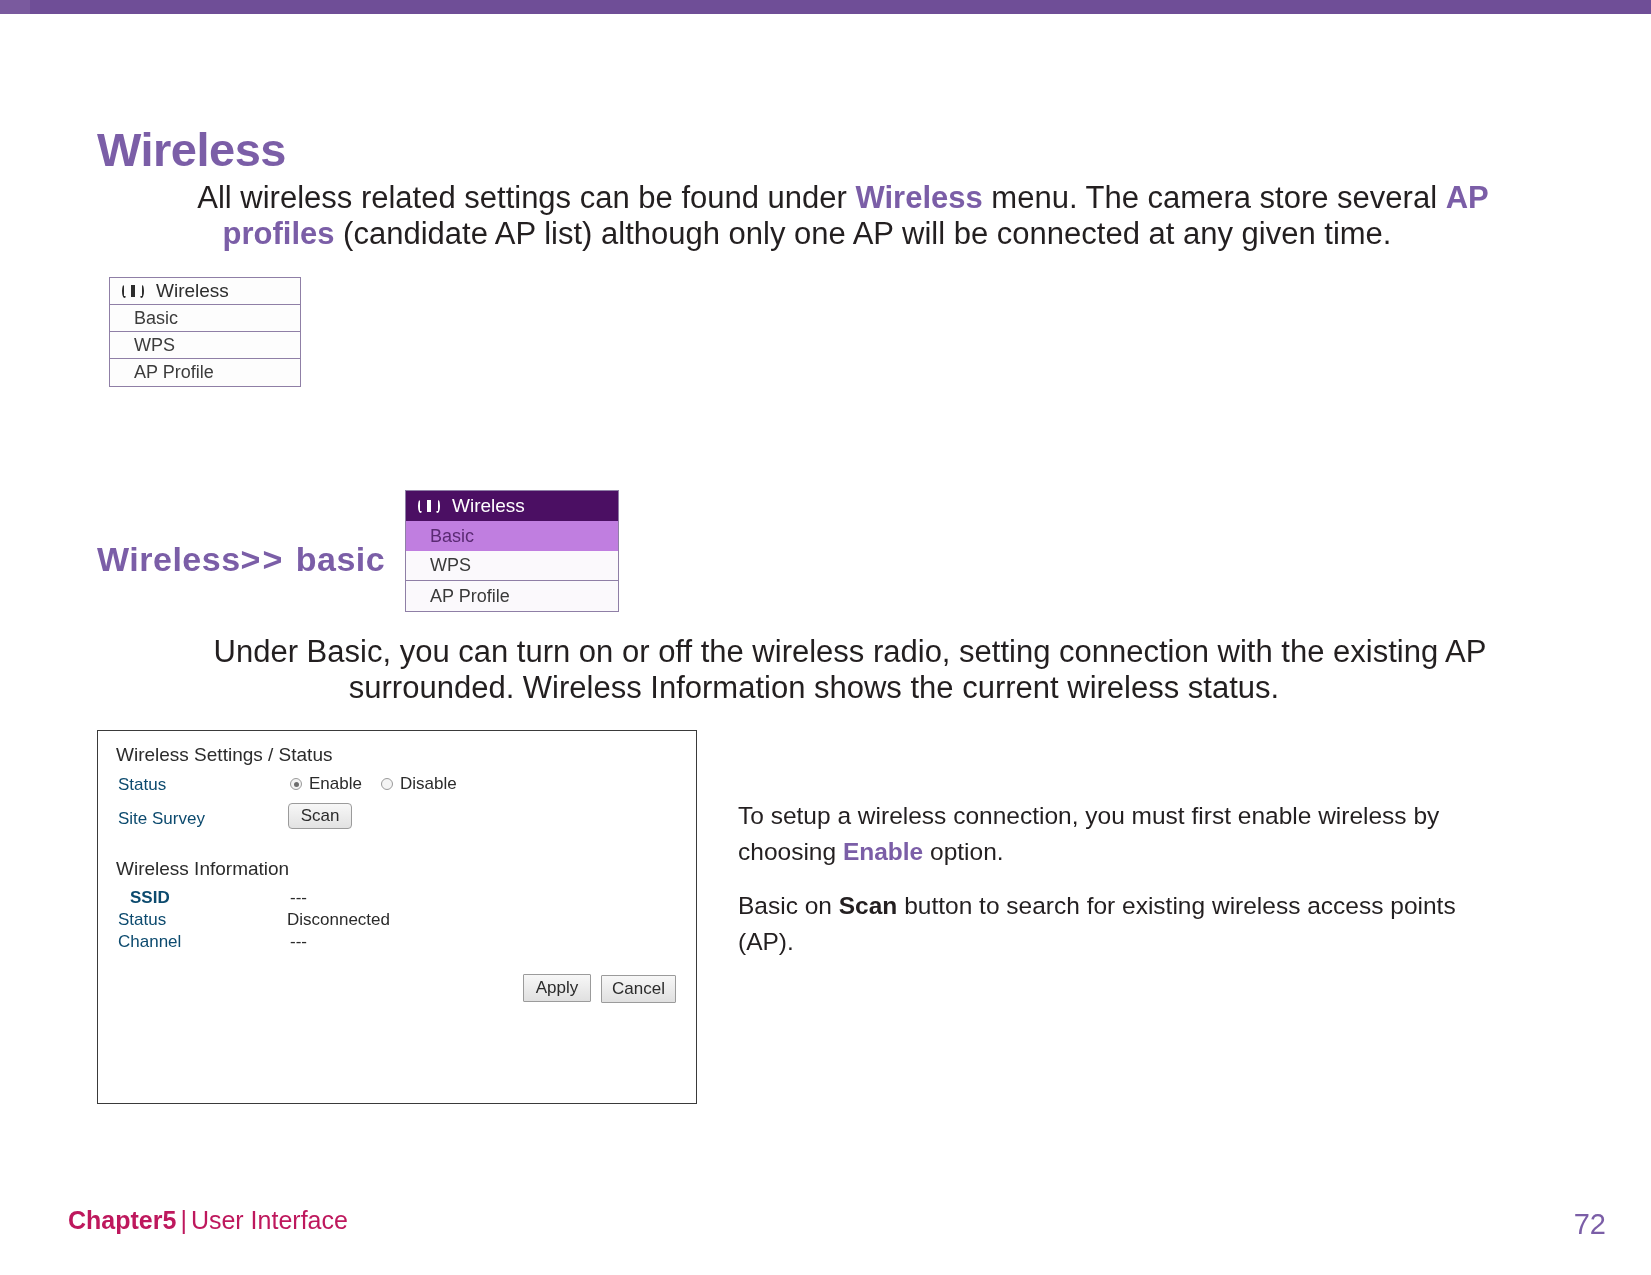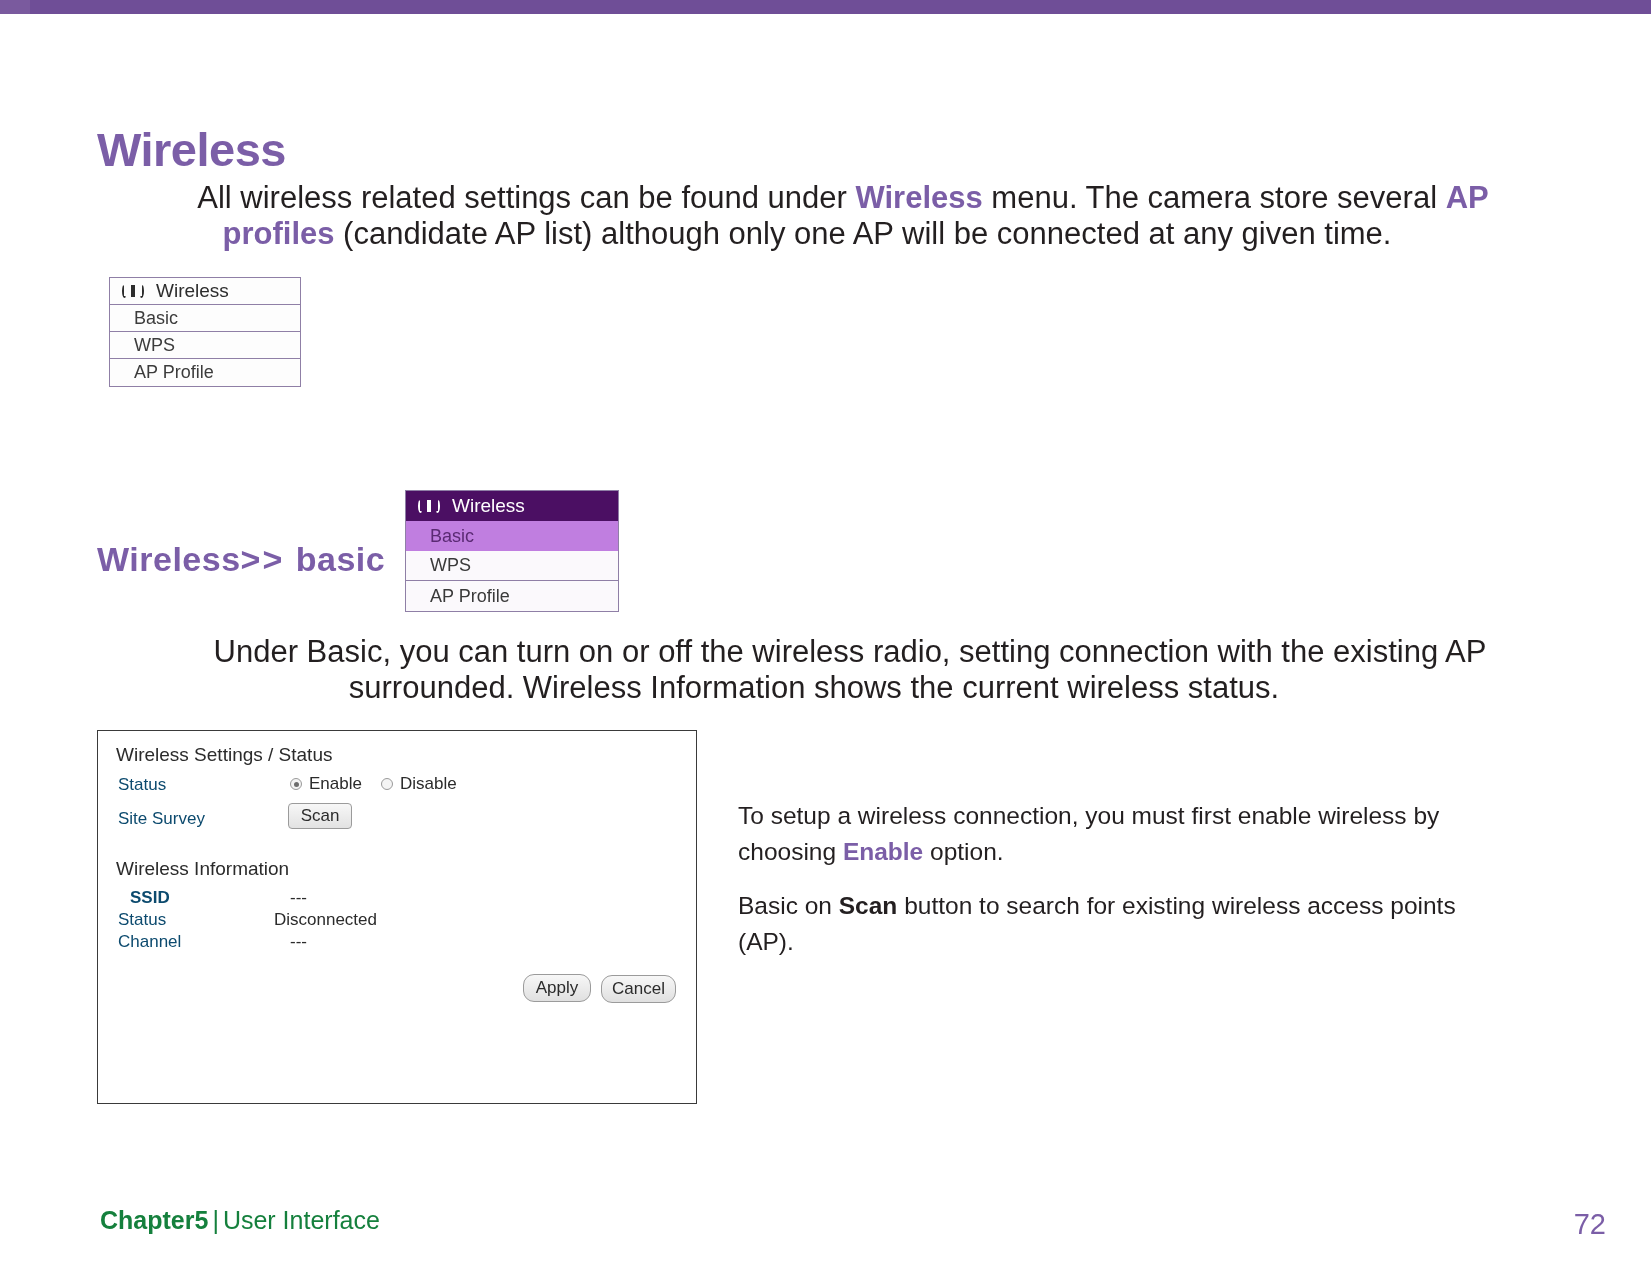--- a/index.html
+++ b/index.html
@@ -217,29 +217,29 @@
     color: #2b2b2b;
     display: flex; align-items: center; justify-content: center;
     font-family: "Liberation Sans", sans-serif;
     padding: 0;
   }
 
   #info-title { position: absolute; left: 18px; top: 127px; font-size: 19px; color: #2b2b2b; }
   #lbl-ssid    { left: 32px; top: 157px; font-weight: bold; }
   #val-ssid    { left: 192px; top: 157px; }
   #lbl-wstatus { left: 20px; top: 179px; }
-  #val-wstatus { left: 176px; top: 179px; text-align: center; }
+  #val-wstatus { left: 189px; top: 179px; text-align: center; }
   #lbl-channel { left: 20px; top: 201px; }
   #val-channel { left: 192px; top: 201px; }
 
   .panel-btn {
     position: absolute;
     height: 28px;
     border: 1px solid #9b9b9b;
-    border-radius: 11px;
+    border-radius: 1px;
     background: linear-gradient(#f7f7f7, #e0e0e0);
     font-size: 17px;
     color: #2b2b2b;
     display: flex; align-items: center; justify-content: center;
     font-family: "Liberation Sans", sans-serif;
   }
   #btn-apply  { left: 425px; top: 243px; width: 68px; }
   #btn-cancel { left: 503px; top: 244px; width: 75px; }
 
   
@@ -251,23 +251,22 @@
     color: #231f20;
     line-height: 36px;
   }
   #right-text p { margin: 0 0 18px 0; }
 
   
   #footer-chapter {
     position: absolute;
     left: 68px; bottom: 40px;
     font-size: 25px;
-    color: #15803d;
+    color: #be185d;
     font-weight: bold;
-    margin-left: 32px;
   }
   #footer-chapter .divider { font-weight: normal; padding: 0 4px; }
   #footer-chapter .sub { font-weight: normal; }
   #footer-page {
     position: absolute;
     right: 45px; bottom: 34px;
     font-size: 29px;
     color: #7b5ea7;
   }
 </style>

